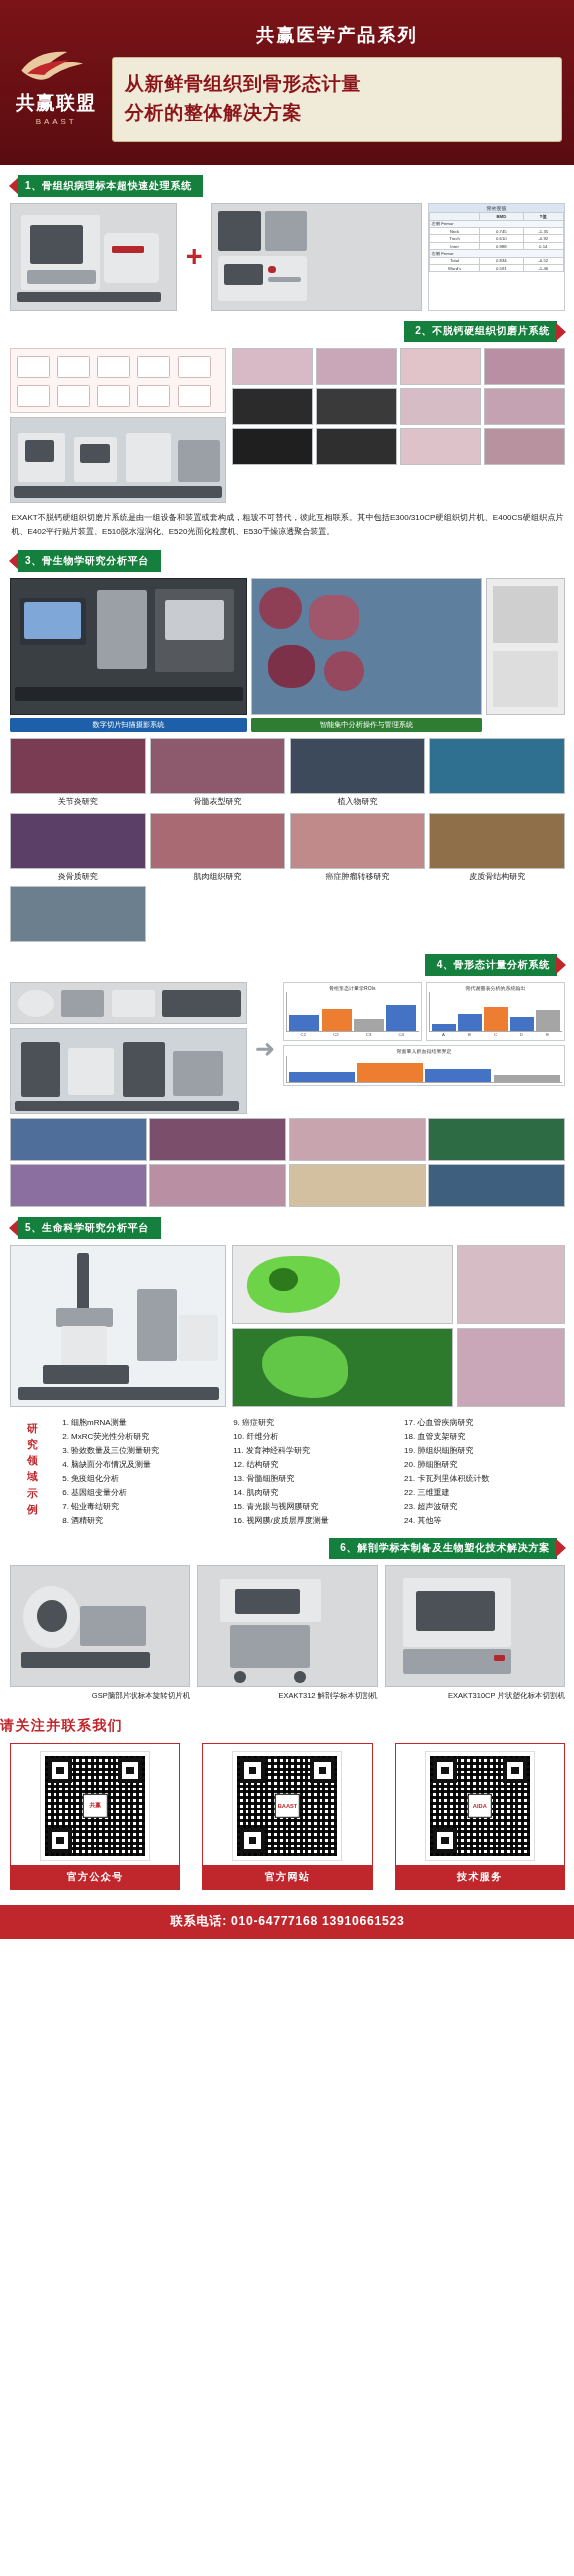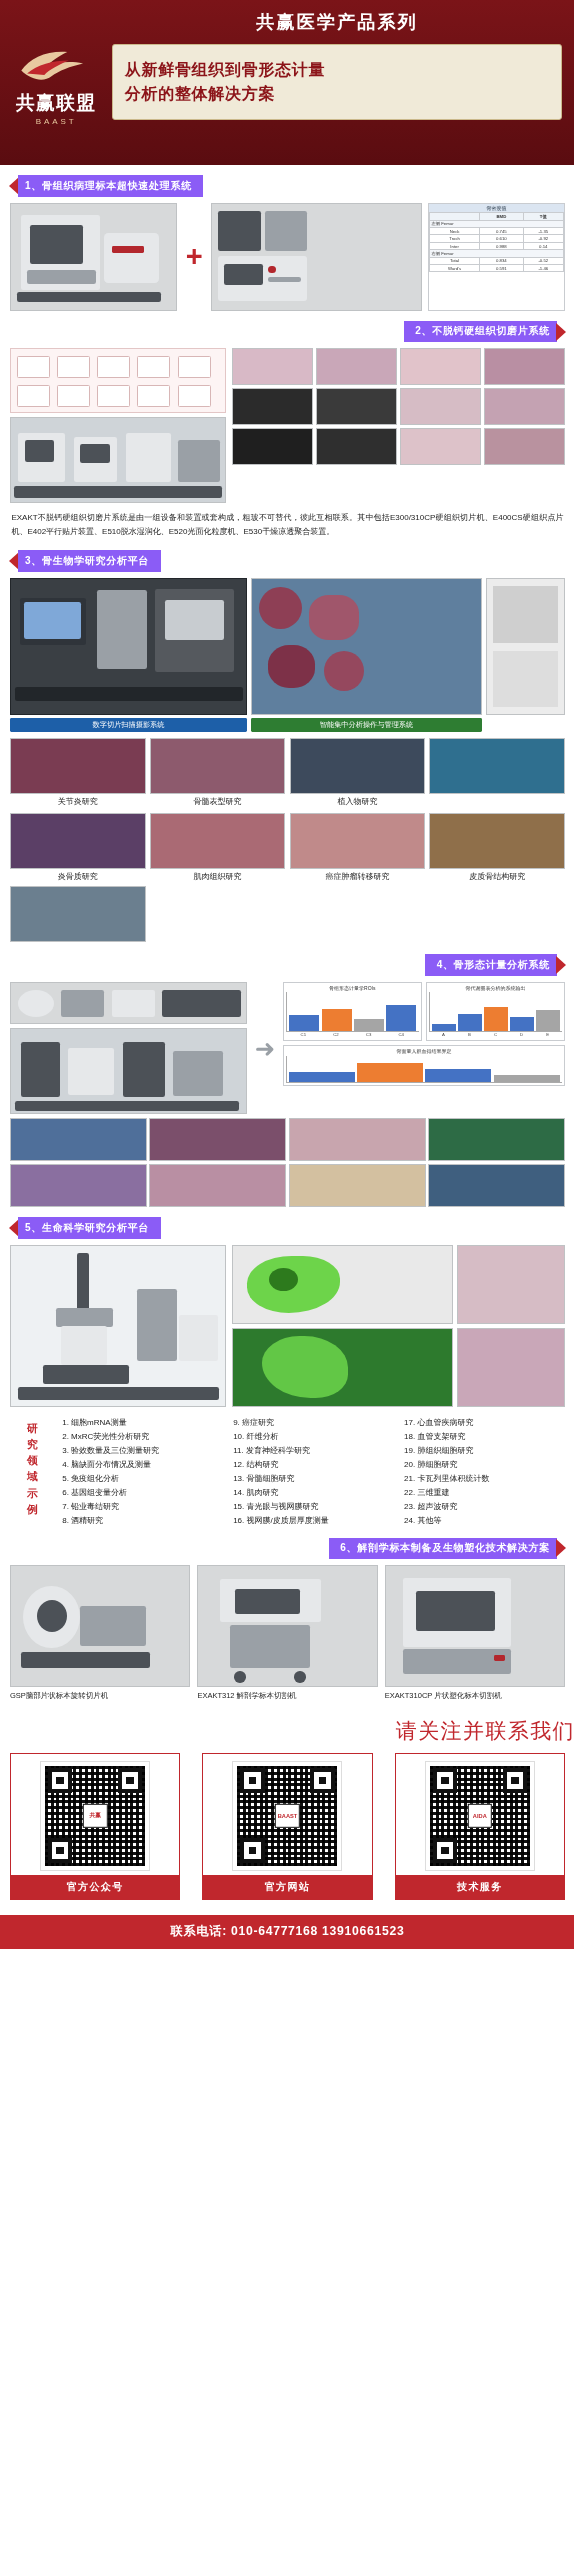--- a/index.html
+++ b/index.html
@@ -54,39 +54,40 @@
     color: #e8c9a0;
     font-size: 8px;
     letter-spacing: 2.9px;
     margin-top: 1.4px;
   }
   .header-right {
     flex: 1;
     padding: 10px 13px 10px 4.3px;
     display: flex;
     flex-direction: column;
-    justify-content: flex-start;
+    justify-content: center;
+    font-family: Liberation Mono, monospace;
   }
   .series-title {
     color: #ffffff;
     font-size: 18px;
     font-weight: bold;
     letter-spacing: 2.2px;
     text-align: center;
     margin-bottom: 10px;
   }
   .headline-box {
     background: #f0ead8;
     border: 1.4px solid #cbb98b;
     border-radius: 2.9px;
     padding: 13px 11.5px;
   }
   .headline-line {
     color: #8c1419;
-    font-size: 16px;
+    font-size: 19px;
     font-weight: bold;
     line-height: 1.5;
     letter-spacing: 0.7px;
   }
 
   
   .sec-head {
     display: flex;
     align-items: center;
     margin: 10px 0 5.7px 0;
@@ -103,21 +104,21 @@
     margin-right: -0.7px;
   }
   .arrow-right {
     width: 0; height: 0;
     border-top: 9.3px solid transparent;
     border-bottom: 9.3px solid transparent;
     border-left: 10.8px solid #c0272d;
     margin-left: -0.7px;
   }
   .sec-bar {
-    background: #8b5cf6;
+    background: #15803d;
     color: #ffffff;
     font-size: 10px;
     font-weight: bold;
     padding: 3.6px 11.5px 4.3px 7.2px;
     letter-spacing: 0.7px;
     line-height: 1.4;
   }
   .sec-bar.rbar { padding: 3.6px 7.2px 4.3px 11.5px; margin-left: 31px; }
 
   .body-pad { padding: 0 10px; }
@@ -230,25 +231,25 @@
     width: 45px; color:#c0272d; font-size:10.8px; font-weight:bold;
     line-height:1.5; text-align:center; padding-top:4.3px;
   }
   .s5-cols { flex:1; display:grid; grid-template-columns: repeat(3,1fr); gap:2.9px 10px; }
   .s5-cols li { font-size:8px; color:#222; line-height:1.75; list-style:none; }
   .s5-cols ol { margin:0; padding:0; }
 
   
   .s6-grid { display:grid; grid-template-columns: repeat(3,1fr); gap:7.2px; margin-top:4.3px; }
   .s6-cell .photo { height: 122px; }
-  .s6-cap { text-align:left; font-size:7.5px; color:#222; margin-top:3.6px; }
+  .s6-cap { text-align:right; font-size:7.5px; color:#222; margin-top:3.6px; }
 
   
   .follow {
-    text-align:right; color:#c0272d; font-size:21px; font-weight:normal;
+    text-align:left; color:#c0272d; font-size:14px; font-weight:bold;
     letter-spacing:1.4px; margin: 16px 0 8.6px 0;
   }
   .qr-row {
     display:grid; grid-template-columns: repeat(3,1fr); gap:22px;
     padding: 0 10px;
   }
   .qr-card { border:1.4px solid #c0272d; padding:7.2px 5.7px 0 5.7px; background:#fff; }
   .qr-box {
     width: 108px; height: 108px; margin: 0 auto 5.7px auto;
     background:

